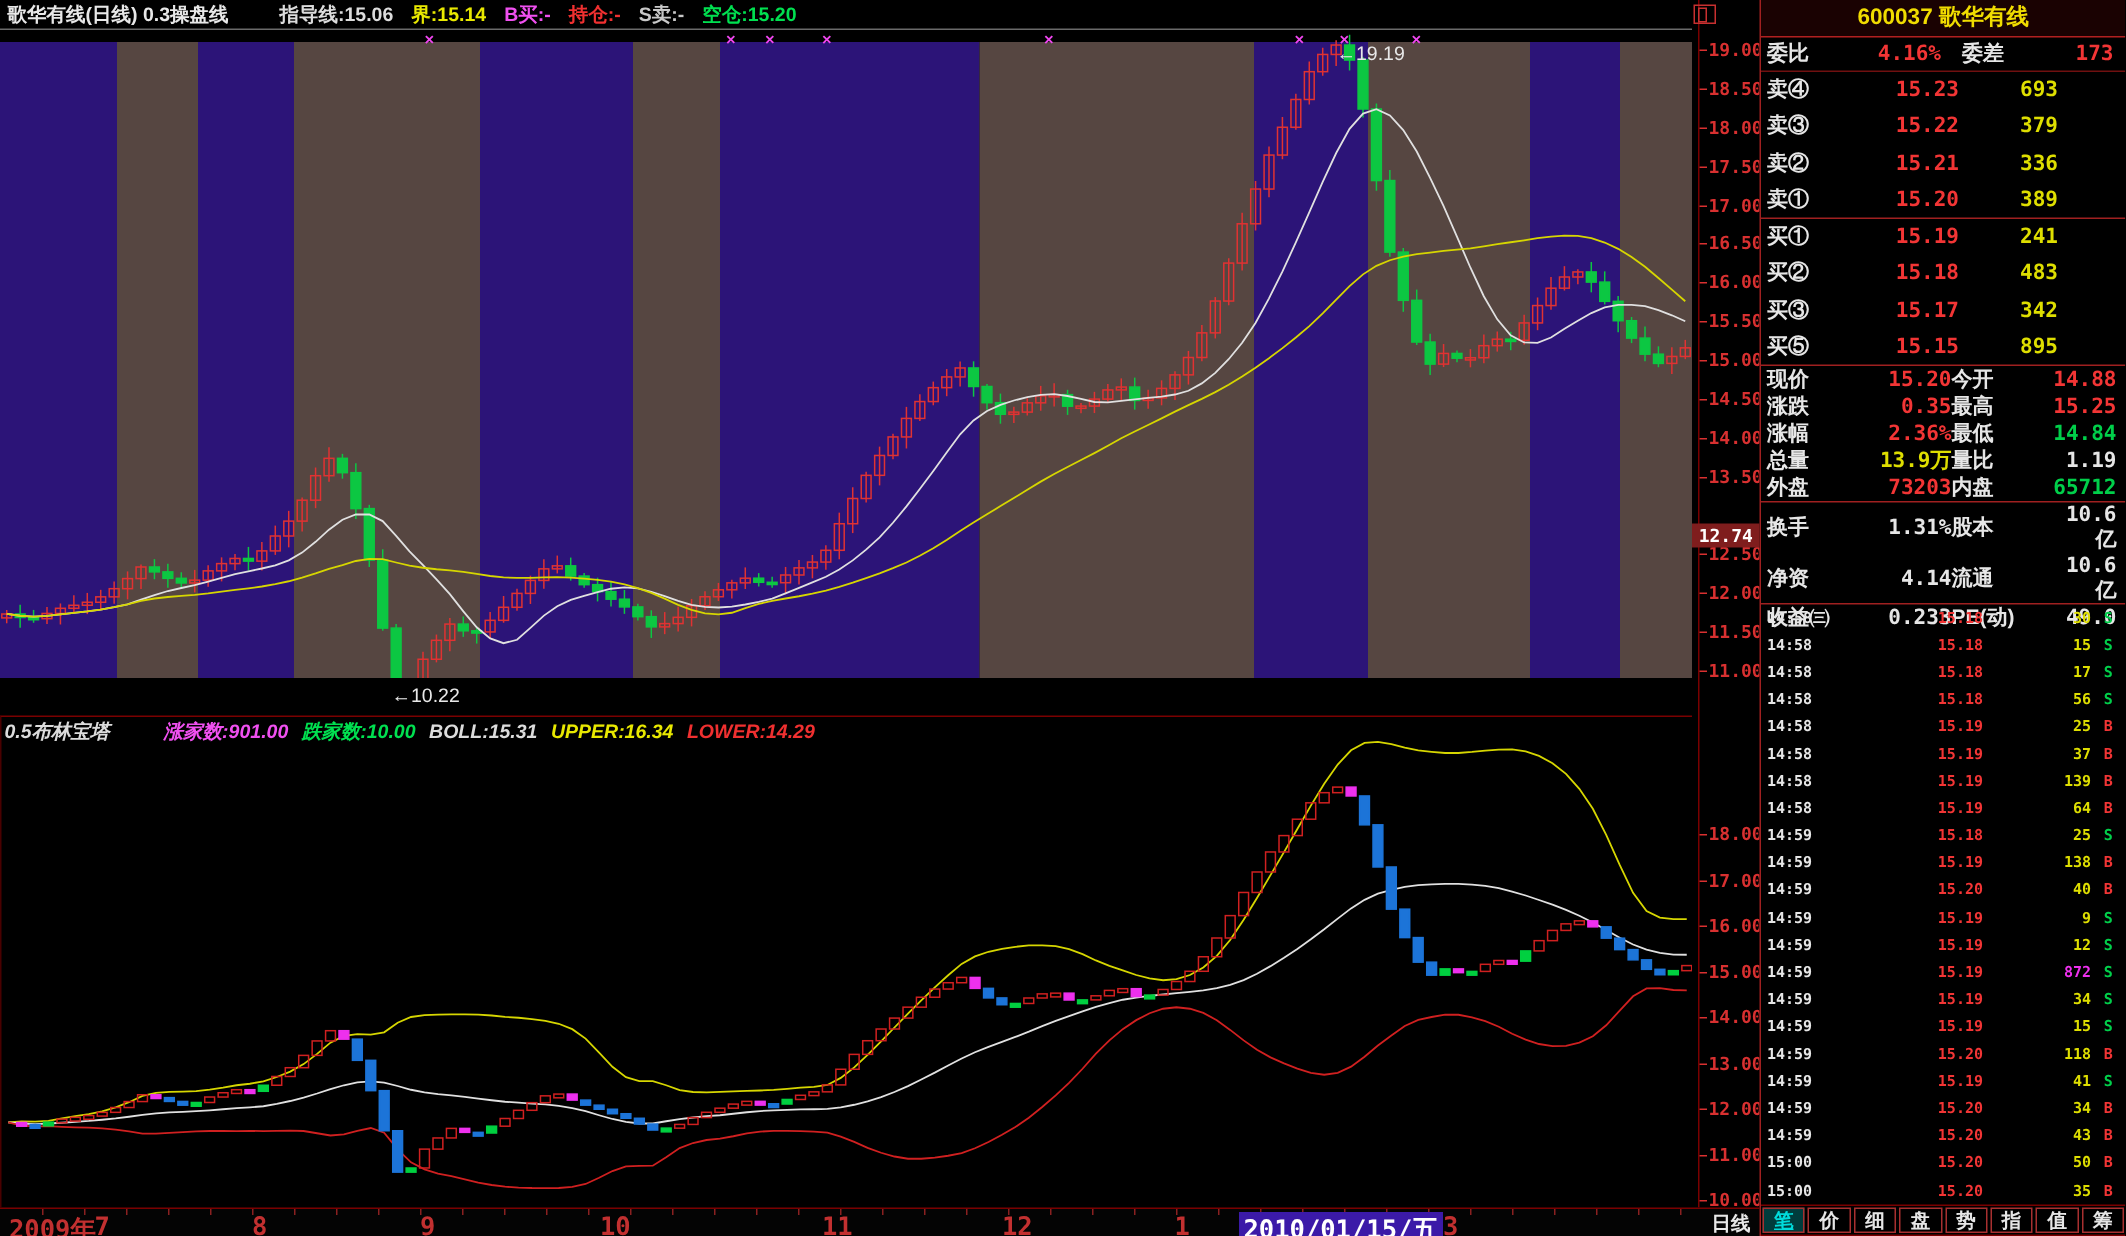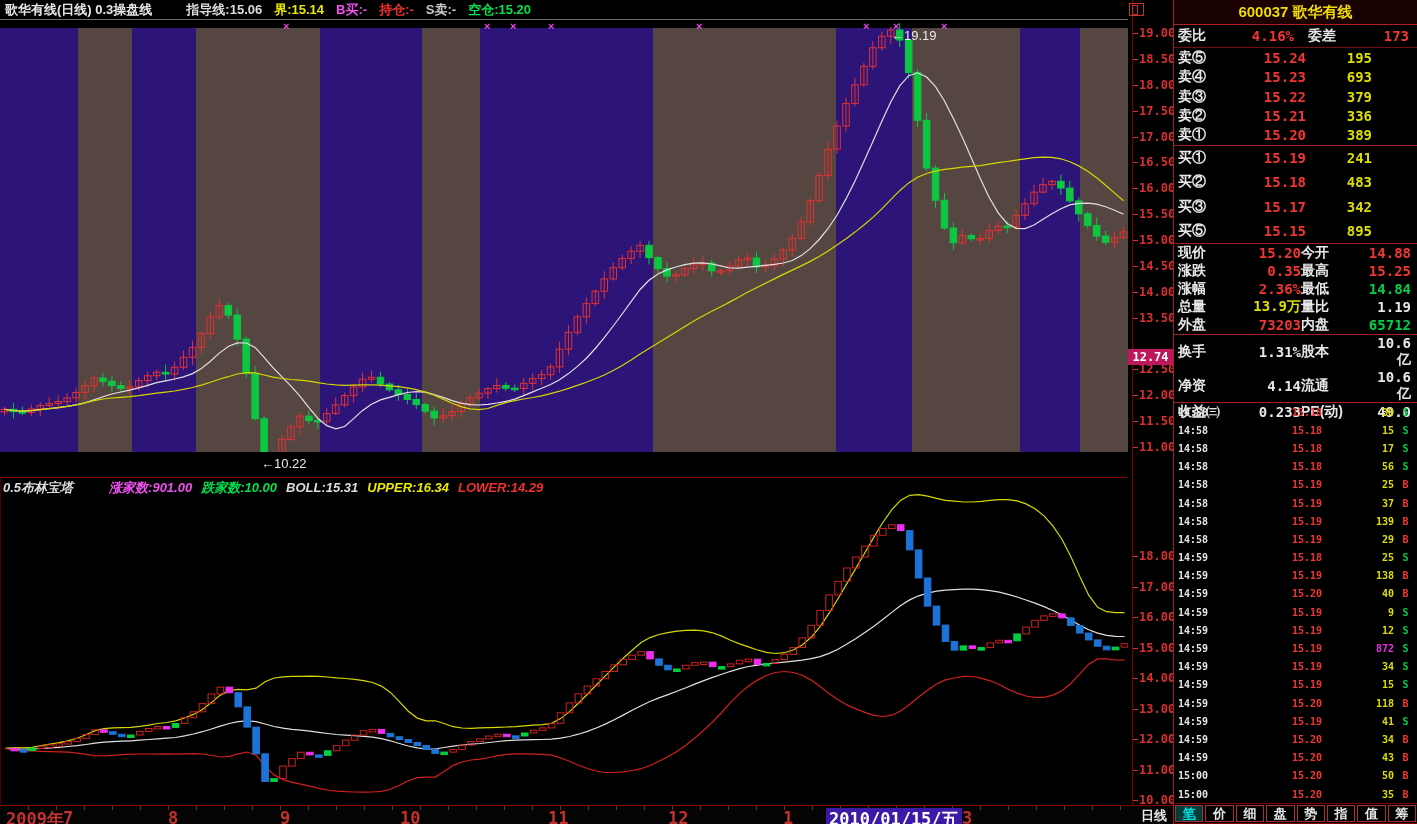--- a/index.html
+++ b/index.html
@@ -25,21 +25,21 @@
   #sub-header span{margin-right:9px;font-style:italic;}
   #sub-header span:first-child{margin-right:36px;}
   #sub-svg{position:absolute;left:0;top:0;}
 
   
   #y-axis{position:absolute;left:1128px;top:0;width:45px;height:805px;background:#000;}
   #axis-vline{position:absolute;left:4px;top:0;width:1px;height:805px;background:#7a0000;}
   .ytick{position:absolute;left:11px;width:34px;height:14px;color:#d83030;
     font-size:12px;font-weight:bold;font-family:"DejaVu Sans Mono",monospace;}
   .ydash{position:absolute;left:5px;width:5px;height:1px;background:#d83030;}
-  #price-marker{position:absolute;left:0;width:45px;height:16px;background:#be185d;
+  #price-marker{position:absolute;left:0;width:45px;height:16px;background:#7f1d1d;
     color:#fff;text-align:center;font-size:12px;line-height:16px;font-weight:bold;
     font-family:"DejaVu Sans Mono",monospace;z-index:4;}
   #split-icon{position:absolute;left:1px;top:3px;width:13px;height:11px;
     border:1px solid #c83030;}
   #split-icon div{position:absolute;left:2px;top:1px;width:4px;height:8px;border:1px solid #c83030;}
 
   
   #x-axis{position:absolute;left:0;top:805px;width:1173px;height:19px;background:#040404;
     border-top:1px solid #7a0000;box-sizing:border-box;}
   .xtick{position:absolute;top:2px;color:#c23030;font-size:17px;font-weight:bold;
@@ -629,25 +629,20 @@
       <span>歌华有线</span>
     </div>
     <div id="weibi-row">
       <span class="lbl" style="padding-left:4px">委比</span>
       <span class="v" style="color:#f23535">4.16%</span>
       <span class="lbl" style="padding-left:14px">委差</span>
       <span class="v" style="color:#f23535">173</span>
     </div>
     <div id="asks" class="lvl-wrap">
         <div class="lvl">
-          <div class="lbl">卖⑤</div>
-          <div class="p" style="color: rgb(242, 53, 53);">15.24</div>
-          <div class="v" style="color: rgb(222, 222, 0);">195</div>
-        </div>
-        <div class="lvl">
           <div class="lbl">卖④</div>
           <div class="p" style="color: rgb(242, 53, 53);">15.23</div>
           <div class="v" style="color: rgb(222, 222, 0);">693</div>
         </div>
         <div class="lvl">
           <div class="lbl">卖③</div>
           <div class="p" style="color: rgb(242, 53, 53);">15.22</div>
           <div class="v" style="color: rgb(222, 222, 0);">379</div>
         </div>
         <div class="lvl">
@@ -774,21 +769,21 @@
         </div>
         <div class="tickrow">
           <div class="t" style="color: rgb(230, 230, 230);">14:58</div>
           <div class="p" style="color: rgb(242, 53, 53);">15.19</div>
           <div class="v" style="color: rgb(222, 222, 0);">139</div>
           <div class="s" style="color: rgb(242, 53, 53);">B</div>
         </div>
         <div class="tickrow">
           <div class="t" style="color: rgb(230, 230, 230);">14:58</div>
           <div class="p" style="color: rgb(242, 53, 53);">15.19</div>
-          <div class="v" style="color: rgb(222, 222, 0);">29</div>
+          <div class="v" style="color: rgb(222, 222, 0);">64</div>
           <div class="s" style="color: rgb(242, 53, 53);">B</div>
         </div>
         <div class="tickrow">
           <div class="t" style="color: rgb(230, 230, 230);">14:59</div>
           <div class="p" style="color: rgb(242, 53, 53);">15.18</div>
           <div class="v" style="color: rgb(222, 222, 0);">25</div>
           <div class="s" style="color: rgb(0, 207, 74);">S</div>
         </div>
         <div class="tickrow">
           <div class="t" style="color: rgb(230, 230, 230);">14:59</div>

